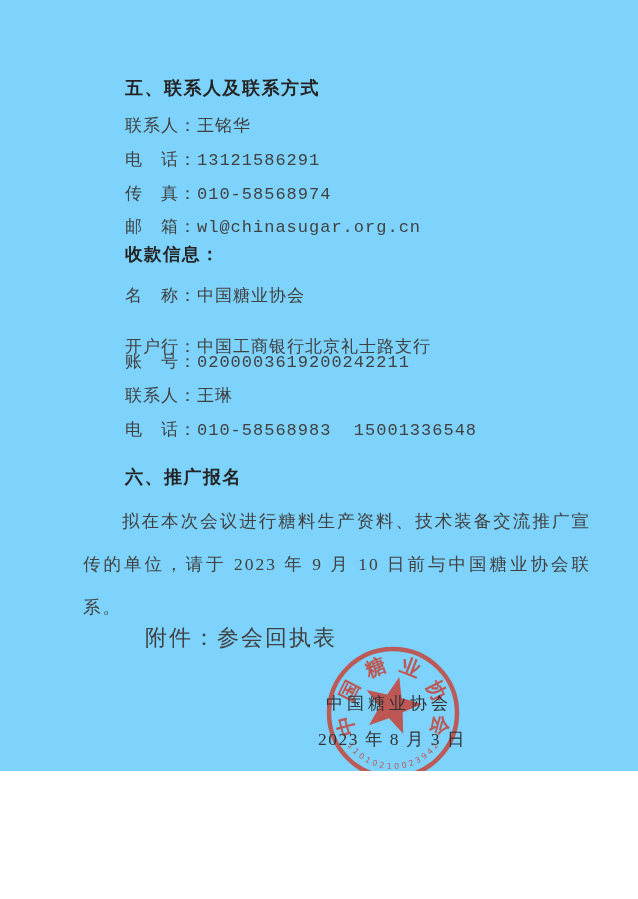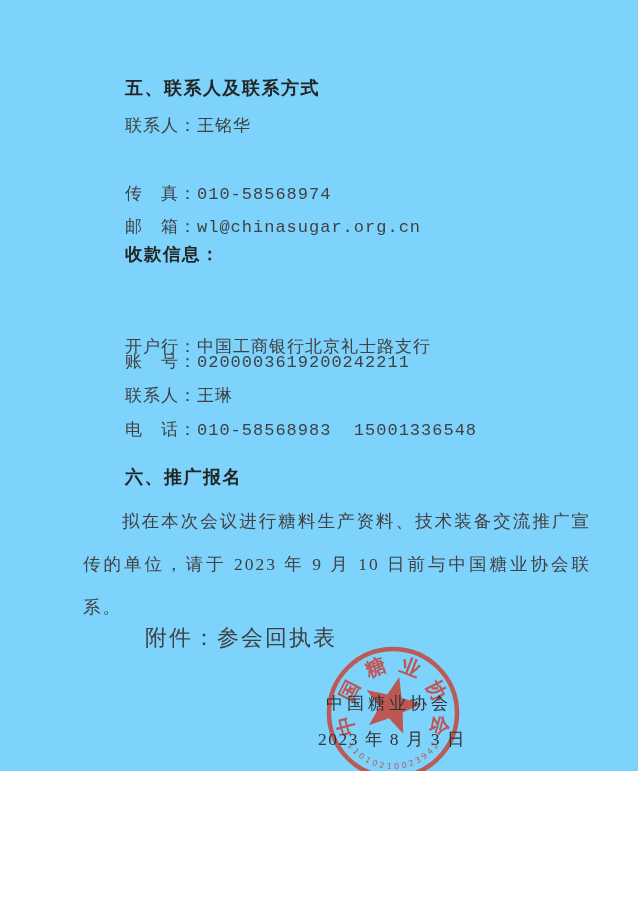--- a/index.html
+++ b/index.html
@@ -49,25 +49,27 @@
   }
 </style>
 </head>
 <body>
 
 <div class="page">
 
   <div class="heading" style="top:76px">五、联系人及联系方式</div>
 
   <div class="row" style="top:114px"><span class="label">联系人：</span><span class="value">王铭华</span></div>
+  <div class="row" style="top:148px"><span class="label">电　话：</span><span class="value">13121586291</span></div>
   <div class="row" style="top:182px"><span class="label">传　真：</span><span class="value">010-58568974</span></div>
   <div class="row" style="top:215px"><span class="label">邮　箱：</span><span class="value">wl@chinasugar.org.cn</span></div>
 
   <div class="heading" style="top:242px;font-size:17.5px">收款信息：</div>
 
+  <div class="row" style="top:284px"><span class="label">名　称：</span><span class="value">中国糖业协会</span></div>
   <div class="row" style="top:335px"><span class="label">开户行：</span><span class="value">中国工商银行北京礼士路支行</span></div>
   <div class="row" style="top:350px"><span class="label">账　号：</span><span class="value">0200003619200242211</span></div>
   <div class="row" style="top:384px"><span class="label">联系人：</span><span class="value">王琳</span></div>
   <div class="row" style="top:418px"><span class="label">电　话：</span><span class="value">010-58568983  15001336548</span></div>
 
   <div class="heading" style="top:465px">六、推广报名</div>
 
   <div class="para">拟在本次会议进行糖料生产资料、技术装备交流推广宣传的单位，请于 2023 年 9 月 10 日前与中国糖业协会联系。</div>
 
   <div class="attach">附件：参会回执表</div>

